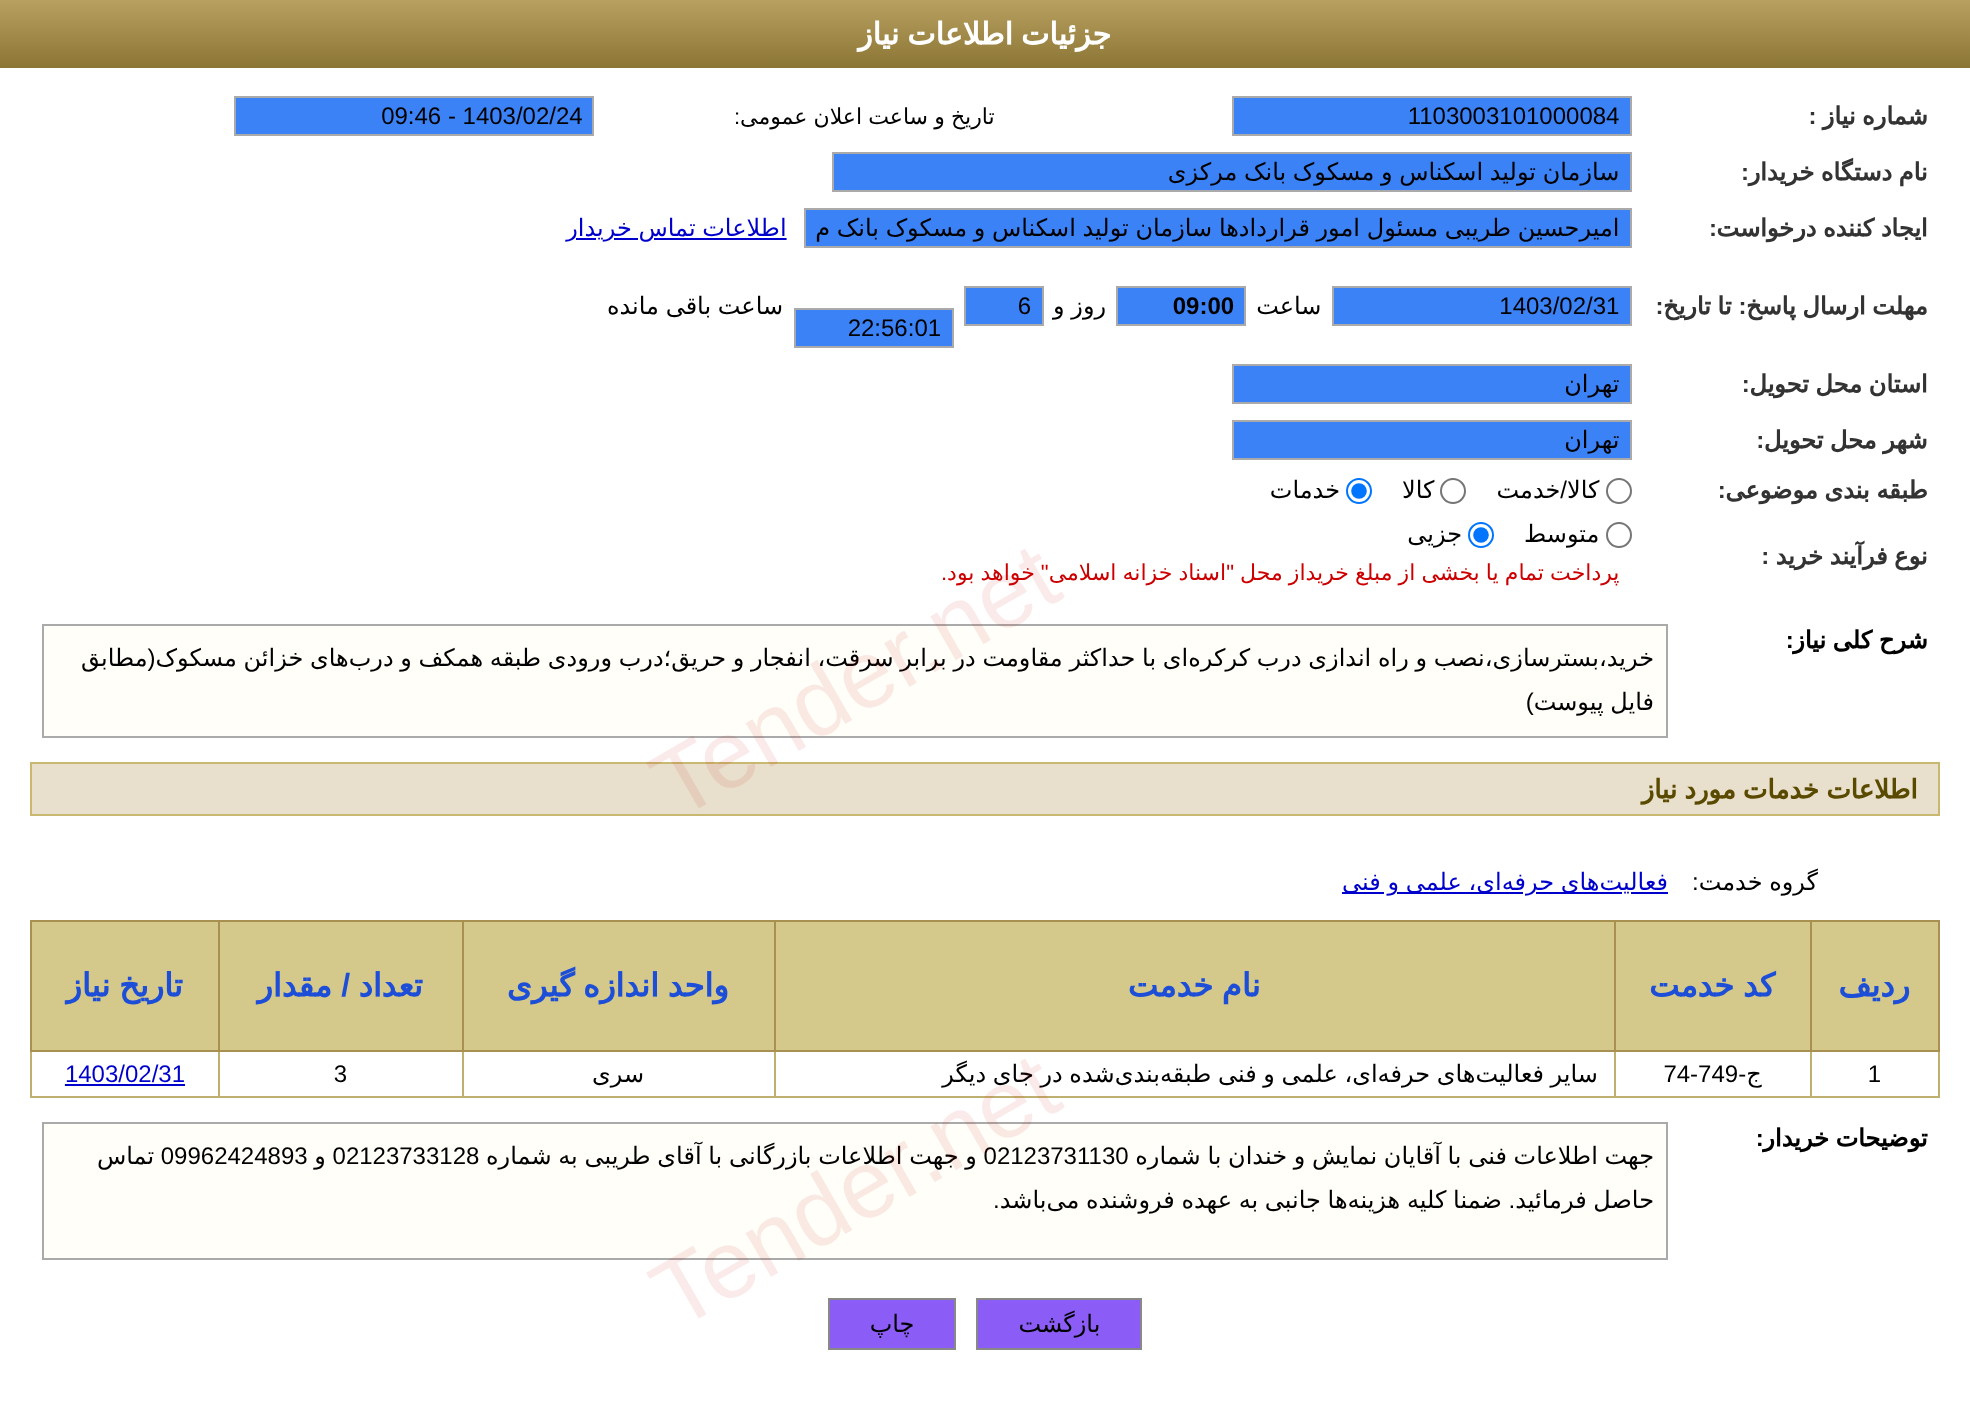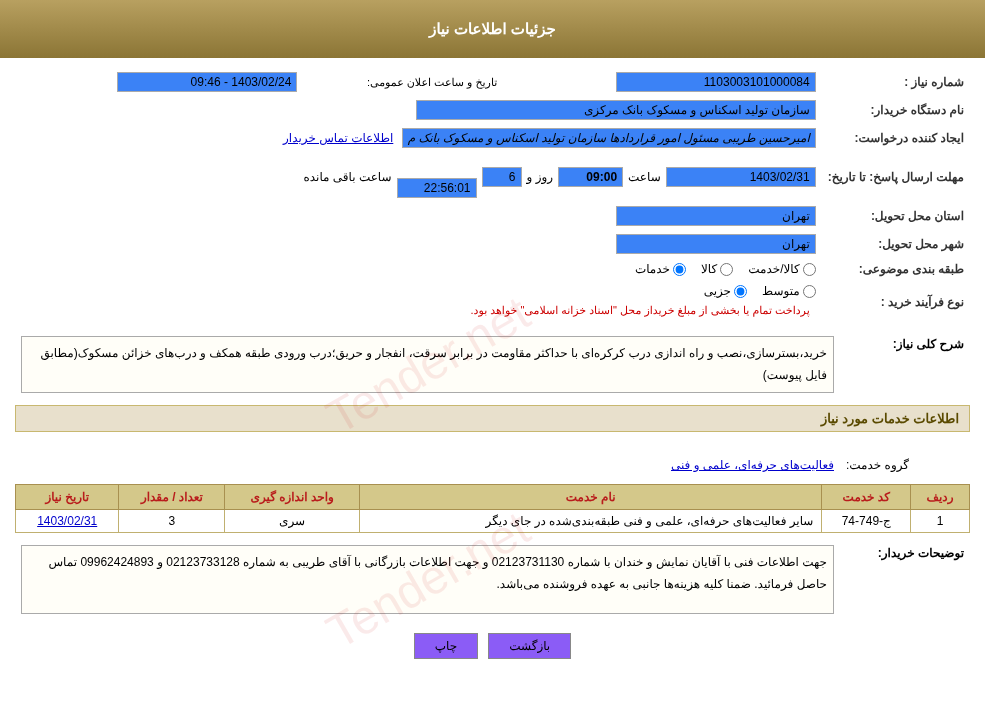--- a/index.html
+++ b/index.html
@@ -12,21 +12,21 @@
     .page-wrapper {
       width: 985px;
       min-height: 703px;
       background: #fff;
       margin: 0 auto;
     }
     .header-bar {
       background: linear-gradient(to bottom, #b8a060, #8b7535);
       color: #fff;
       text-align: center;
-      padding: 20px 0;
+      padding: 8px 0;
       font-size: 15px;
       font-weight: bold;
     }
     .main-content {
       padding: 10px 15px;
     }
     .info-table {
       width: 100%;
       border-collapse: collapse;
       margin-bottom: 8px;
@@ -72,25 +72,25 @@
       text-align: right;
     }
     .services-table {
       width: 100%;
       border-collapse: collapse;
       margin-bottom: 8px;
     }
     .services-table th {
       background: #d4c88a;
       border: 1px solid #a89050;
-      padding: 5px 8px;
+      padding: 22px 8px;
       text-align: center;
-      font-size: 12px;
-      font-weight: bold;
-      color: #b91c1c;
+      font-size: 16px;
+      font-weight: bold;
+      color: #1d4ed8;
     }
     .services-table td {
       border: 1px solid #c0b070;
       padding: 4px 8px;
       text-align: center;
       font-size: 12px;
       background: #fff;
     }
     .services-table td.text-right { text-align: right; }
     .services-table td.link-blue { color: #0000cc; text-decoration: underline; cursor: pointer; }
@@ -168,21 +168,21 @@
       <tr>
         <td class="label-cell">نام دستگاه خریدار:</td>
         <td class="value-cell" colspan="3">
           <span class="input-box" style="display:inline-block;min-width:400px;">سازمان تولید اسکناس و مسکوک بانک مرکزی</span>
         </td>
       </tr>
 
       <tr>
         <td class="label-cell">ایجاد کننده درخواست:</td>
         <td class="value-cell" colspan="3">
-          <span class="input-box" style="display:inline-block;min-width:340px;font-style:italic;">امیرحسین طریبی مسئول امور قراردادها سازمان تولید اسکناس و مسکوک بانک م</span>
+          <span class="input-box" style="display:inline-block;min-width:340px;">امیرحسین طریبی مسئول امور قراردادها سازمان تولید اسکناس و مسکوک بانک م</span>
           <span class="link-blue" style="margin-right:5px;">اطلاعات تماس خریدار</span>
         </td>
       </tr>
 
       <tr>
         <td class="label-cell">مهلت ارسال پاسخ: تا تاریخ:</td>
         <td class="value-cell" colspan="3">
           <div class="row-inline">
             <span class="input-box input-date">1403/02/31</span>
             <span>ساعت</span>

